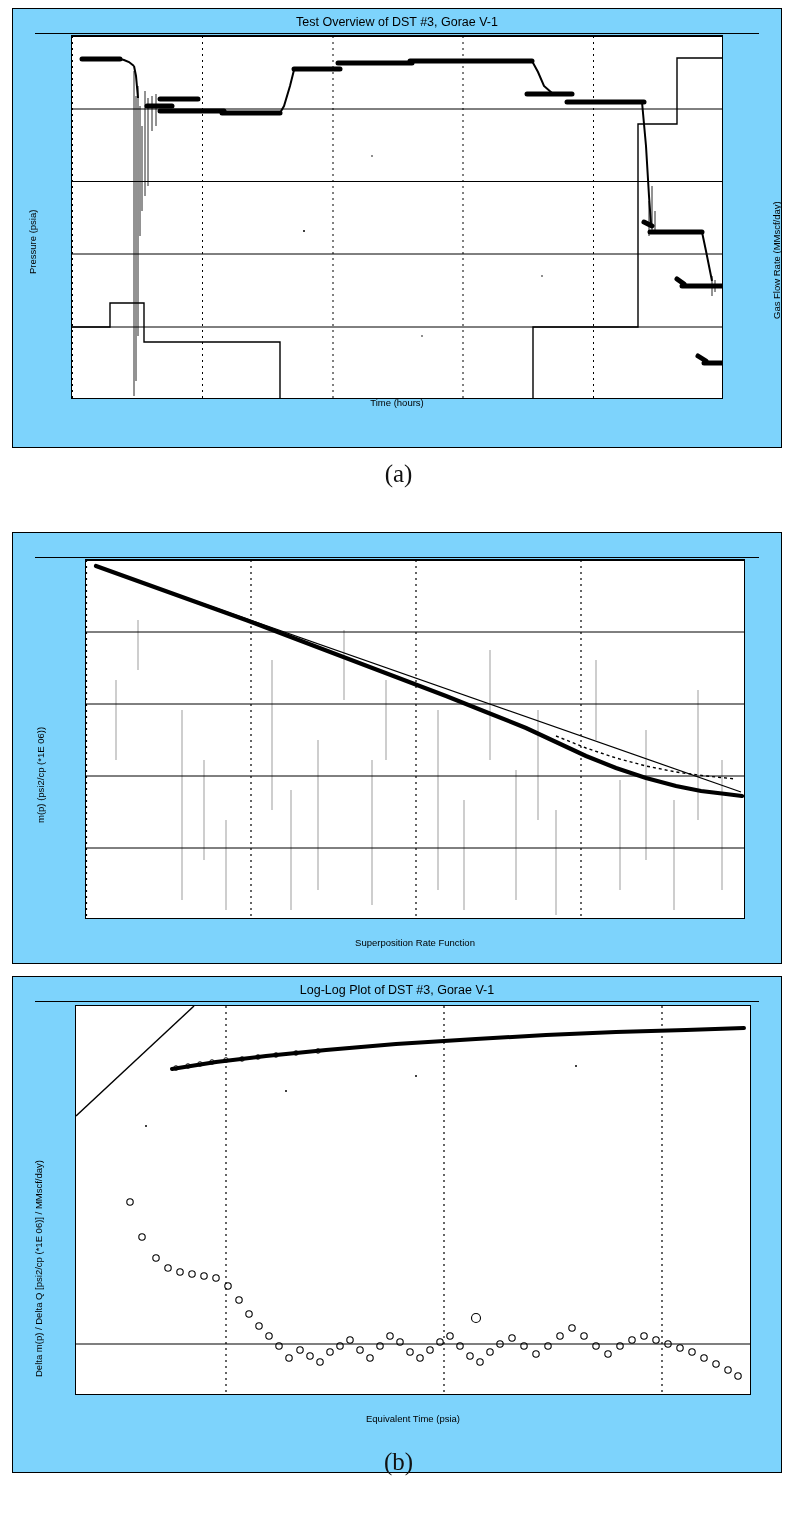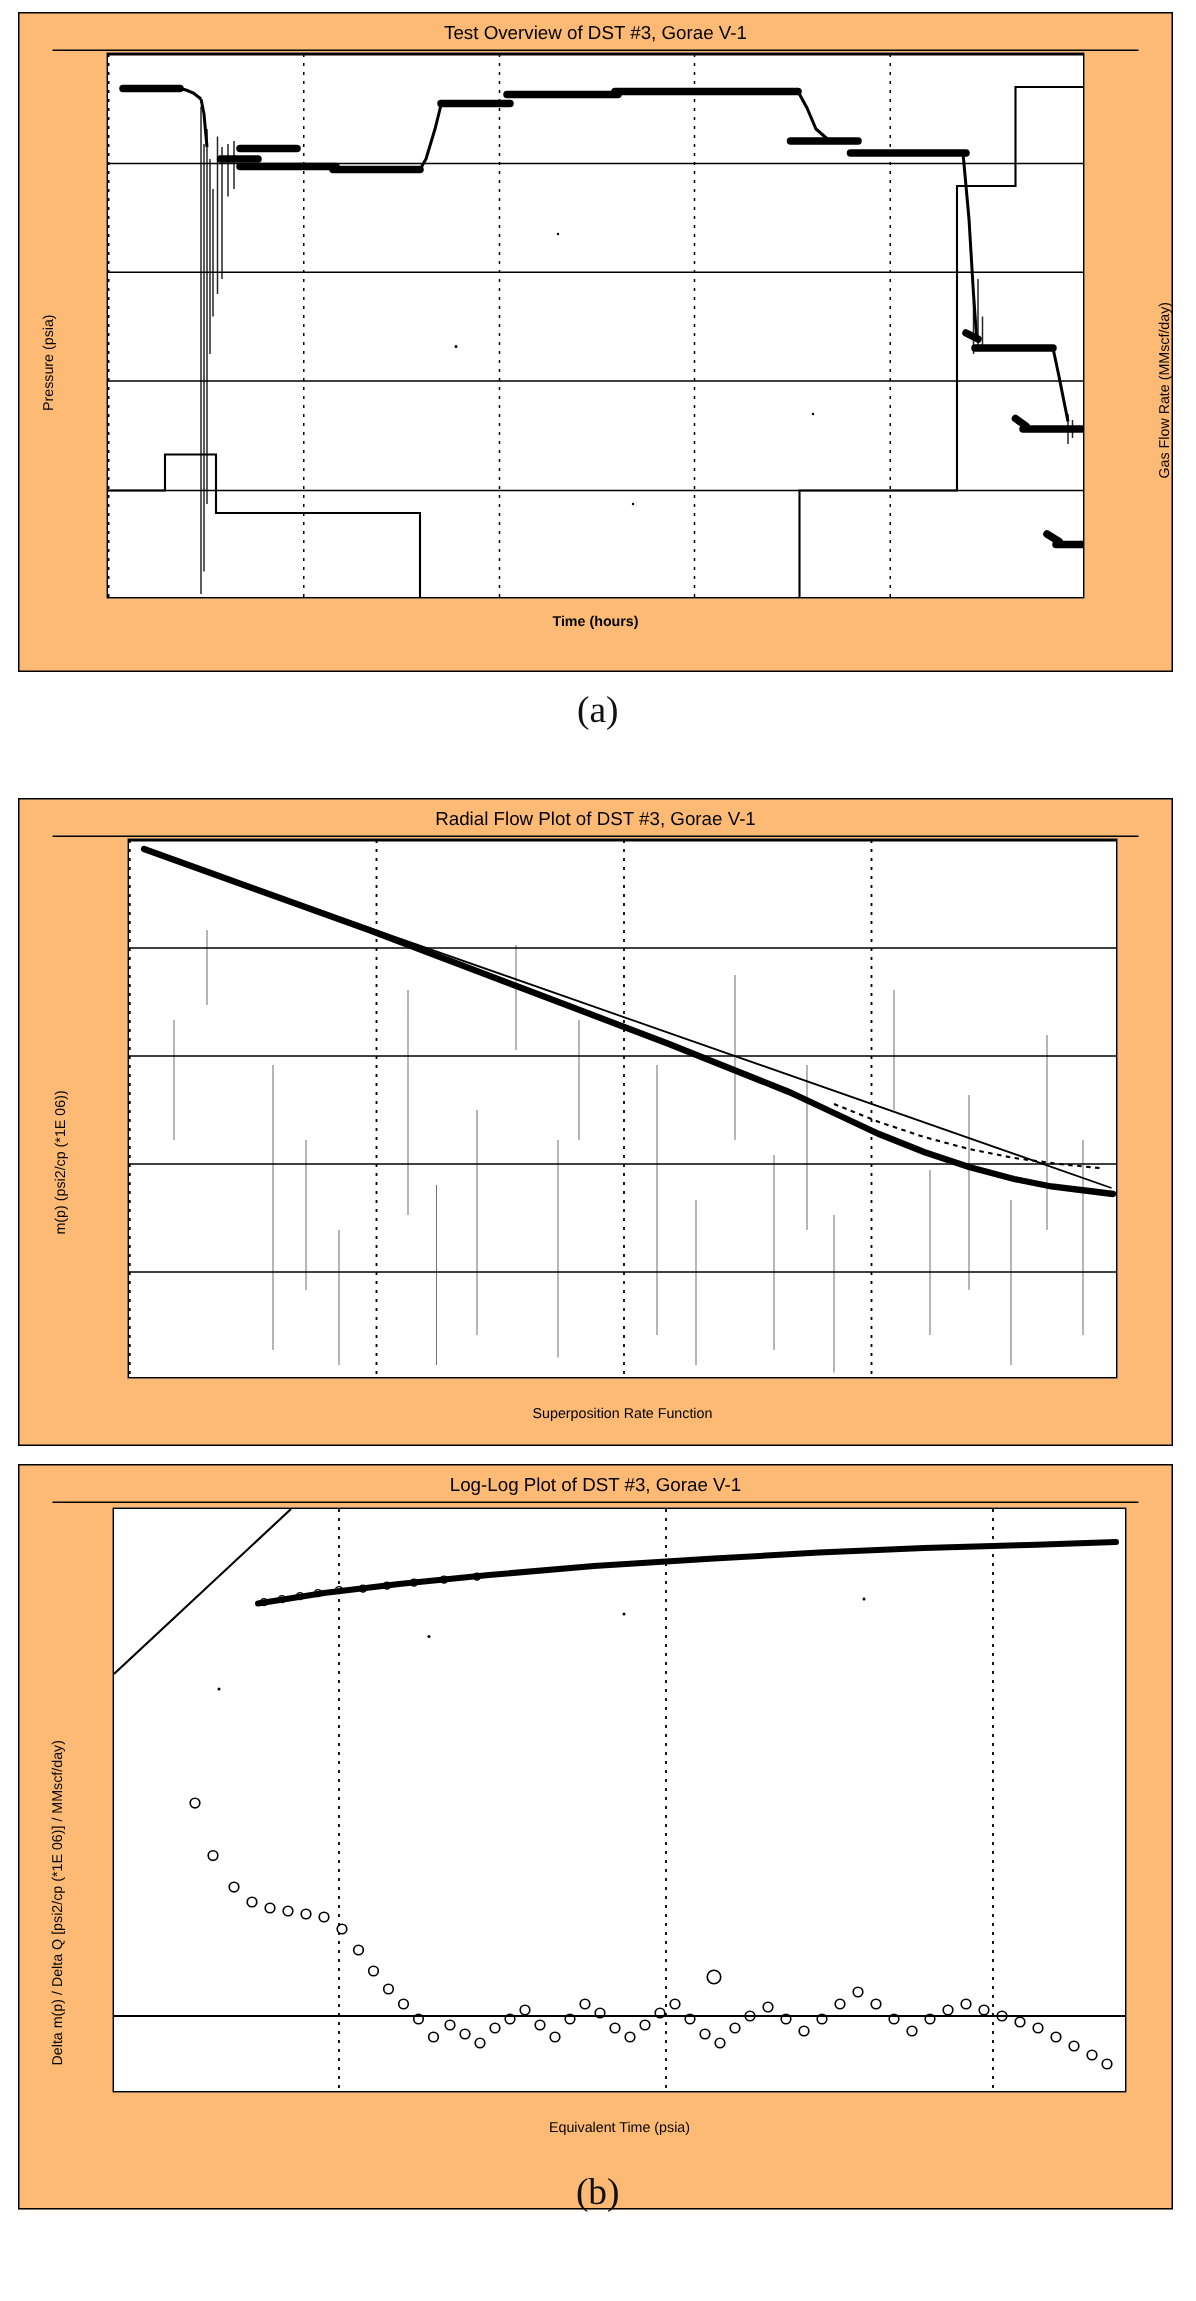--- a/index.html
+++ b/index.html
@@ -15,21 +15,21 @@
     position: relative;
     overflow: hidden;
   }
   .page {
     position: relative;
     width: 797px;
     height: 1534px;
   }
   .fig {
     position: absolute;
-    background: #fdba74;
+    background: #7dd3fc;
     border: 1px solid #000;
     box-sizing: border-box;
   }
   .fig-label {
     position: absolute;
     width: 100%;
     text-align: center;
     font-family: "Liberation Serif", serif;
     font-size: 25px;
     color: #111;
@@ -159,29 +159,28 @@
             <circle cx="232" cy="195" r="1"></circle>
             <circle cx="300" cy="120" r="0.8"></circle>
             <circle cx="470" cy="240" r="0.8"></circle>
             <circle cx="350" cy="300" r="0.8"></circle>
           </g>
         </svg>
       </div>
 
     </div>
 
-    <div class="axis-label-x" style="left:58px; width:652px; top:400px;font-weight:bold;">Time (hours)</div>
+    <div class="axis-label-x" style="left:58px; width:652px; top:388px;">Time (hours)</div>
     <div class="axis-label-y" style="left:14px; top:265px;">Pressure (psia)</div>
     <div class="axis-label-y" style="left:758px; top:310px;">Gas Flow Rate (MMscf/day)</div>
   </div>
 
   <div class="fig-label" style="left:0; top:460px;">(a)</div>
 
   <div class="fig" id="fig-b1" style="left:12px; top:532px; width:770px; height:432px;">
-    <div class="plot-title" style="top:6px;">Radial Flow Plot of DST #3, Gorae V-1</div>
     <div class="title-rule" style="left:22px; right:22px; top:24px;"></div>
 
     <div class="axes" id="ax-b1" style="left:72px; top:26px; width:660px; height:360px;">
       <div class="data-layer">
         <svg width="660" height="360" viewBox="0 0 660 360" preserveAspectRatio="none">
           <g stroke="#000" stroke-width="1" fill="none">
             <line x1="0" y1="0.5" x2="660" y2="0.5"></line>
             <line x1="0" y1="72" x2="660" y2="72"></line>
             <line x1="0" y1="144" x2="660" y2="144"></line>
             <line x1="0" y1="216" x2="660" y2="216"></line>

